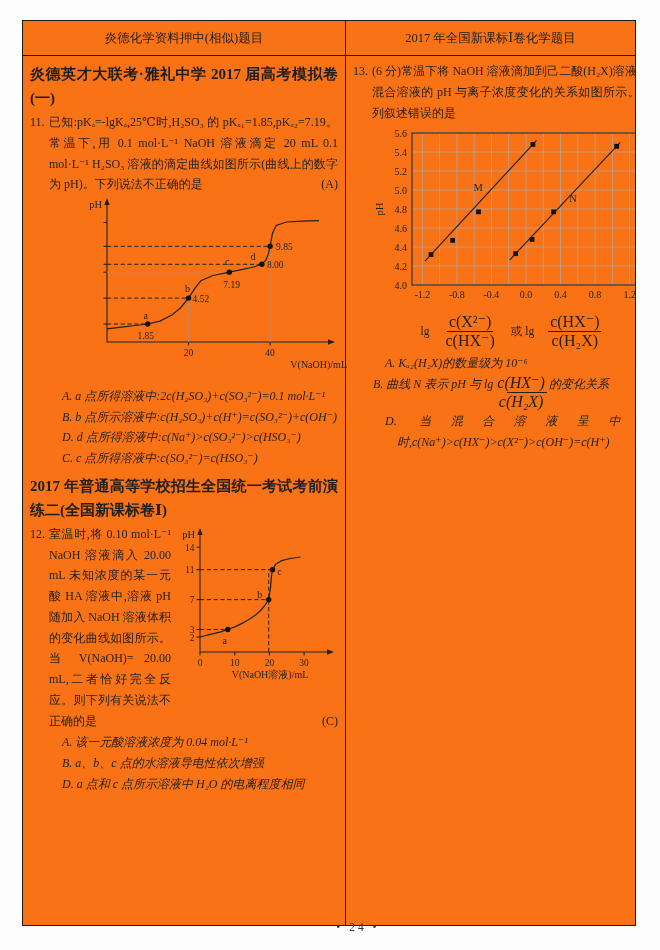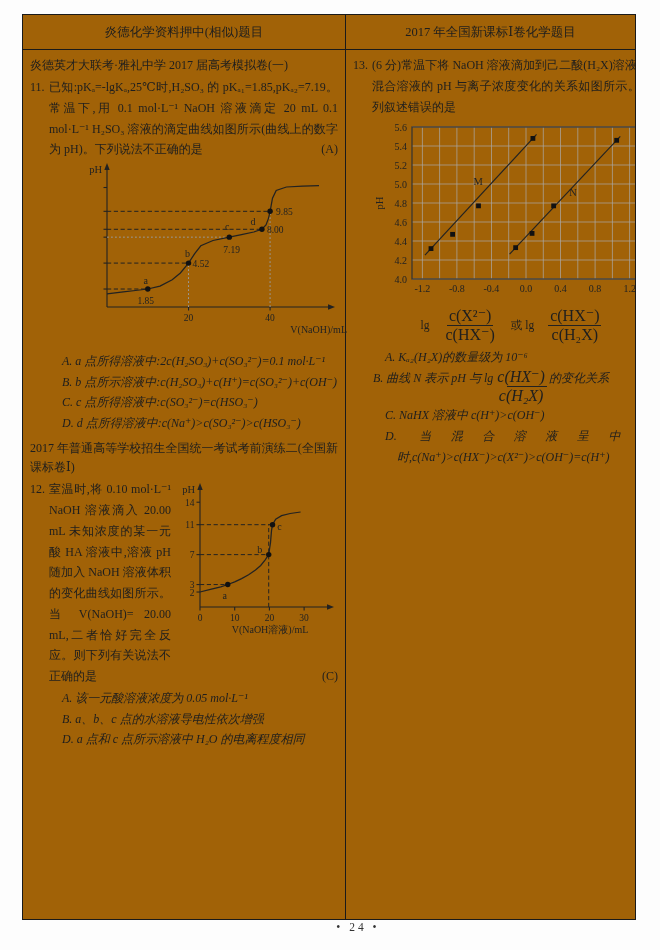--- a/index.html
+++ b/index.html
@@ -2,33 +2,33 @@
 <html><head>
 <meta charset="utf-8">
 <style>
   html,body{margin:0;padding:0;}
   body{
     width:660px;height:950px;position:relative;background:#fdfdfd;
     font-family:"Liberation Serif","DejaVu Serif",serif;
     color:#1e1e1e;font-size:12px;
   }
   .sheet{
-    position:absolute;left:22px;top:14px;width:614px;height:906px;
-    border:1.6px solid #1a1a1a;background:#a16207;box-sizing:border-box;
+    position:absolute;left:22px;top:20px;width:614px;height:906px;
+    border:1.6px solid #1a1a1a;background:#f97316;box-sizing:border-box;
     display:flex;flex-direction:column;
   }
   .header-row{display:flex;height:34px;flex:0 0 auto;border-bottom:1.5px solid #1a1a1a;}
   .header-cell{display:flex;align-items:center;justify-content:center;font-size:12.5px;box-sizing:border-box;}
   .hl{width:323px;border-right:1.5px solid #1a1a1a;}
   .hr{flex:1;}
   .body-row{display:flex;flex:1;overflow:hidden;}
   .col{box-sizing:border-box;padding:5px 7px 0 7px;line-height:1.73;text-align:justify;}
   .col-left{width:323px;border-right:1.5px solid #1a1a1a;}
   .col-right{flex:1;}
-  .section-title{font-weight:normal;font-size:12px;margin:1px 0 2px 0;line-height:1.6;}
+  .section-title{font-weight:bold;font-size:15px;margin:1px 0 2px 0;line-height:1.6;}
   .question{position:relative;padding-left:19px;margin-bottom:5px;}
   .qnum{position:absolute;left:0;top:0;}
   .stem{margin:0;}
   .answer{float:right;}
   .options{clear:both;margin-top:1px;}
   .option{padding-left:12px;text-indent:-1px;margin-left:1px;font-style:italic;}
   .option.hang{padding-left:24px;text-indent:-12px;}
   .chart-wrap{margin:3px 0 3px 14px;}
   .chart-float{float:right;width:164px;margin:2px 0 2px 3px;}
   .q13-chart-wrap{margin:4px 0 2px 0;text-align:center;}
@@ -94,22 +94,22 @@
               <circle cx="198.9230769230769" cy="66.28571428571428" r="2.7" fill="#111"></circle>
               <text x="189.9230769230769" y="62.28571428571428" text-anchor="middle" font-size="10">d</text>
               <text x="203.9230769230769" y="70.28571428571428" text-anchor="start" font-size="9.5">8.00</text>
               <circle cx="207.0769230769231" cy="48.31428571428572" r="2.7" fill="#111"></circle>
               <text x="213.0769230769231" y="52.31428571428572" text-anchor="start" font-size="9.5">9.85</text>
             </svg>
         </div>
         <div class="options">
           <div class="option hang">A. a 点所得溶液中:2c(H₂SO₃)+c(SO₃²⁻)=0.1 mol·L⁻¹</div>
           <div class="option hang">B. b 点所示溶液中:c(H₂SO₃)+c(H⁺)=c(SO₃²⁻)+c(OH⁻)</div>
+          <div class="option hang">D. d 点所得溶液中:c(Na⁺)&gt;c(SO₃²⁻)&gt;c(HSO₃⁻)</div>
           <div class="option hang">C. c 点所得溶液中:c(SO₃²⁻)=c(HSO₃⁻)</div>
-          <div class="option hang">D. d 点所得溶液中:c(Na⁺)&gt;c(SO₃²⁻)&gt;c(HSO₃⁻)</div>
         </div>
       </div>
 
       <div class="section-title">2017 年普通高等学校招生全国统一考试考前演练二(全国新课标卷Ⅰ)</div>
 
       <div class="question">
         <span class="qnum">12.</span>
         <div>
           <div class="chart-float">
             <svg id="q12-chart" width="164" height="158">
@@ -146,21 +146,21 @@
                 <text x="50.76470588235294" y="117.54838709677419" text-anchor="middle" font-size="10">a</text>
                 <circle cx="94.71764705882353" cy="73.61290322580645" r="2.7" fill="#111"></circle>
                 <text x="85.71764705882353" y="71.61290322580645" text-anchor="middle" font-size="10">b</text>
                 <circle cx="98.53529411764706" cy="43.67741935483871" r="2.7" fill="#111"></circle>
                 <text x="105.53529411764706" y="48.67741935483871" text-anchor="middle" font-size="10">c</text>
               </svg>
           </div>
           <p class="stem"><span>室温时,将 0.10 mol·L⁻¹ NaOH 溶液滴入 20.00 mL 未知浓度的某一元酸 HA 溶液中,溶液 pH 随加入 NaOH 溶液体积的变化曲线如图所示。当 V(NaOH)= 20.00 mL,二者恰好完全反应。则下列有关说法不正确的是</span><span class="answer">(C)</span></p>
         </div>
         <div class="options">
-          <div class="option hang">A. 该一元酸溶液浓度为 0.05 mol·L⁻¹</div>
+          <div class="option hang">A. 该一元酸溶液浓度为 0.04 mol·L⁻¹</div>
           <div class="option hang">B. a、b、c 点的水溶液导电性依次增强</div>
           <div class="option hang">D. a 点和 c 点所示溶液中 H₂O 的电离程度相同</div>
         </div>
       </div>
     </div>
 
     <div class="col col-right">
       <div class="question">
         <span class="qnum">13.</span>
         <p class="stem"><span>(6 分)常温下将 NaOH 溶液滴加到己二酸(H₂X)溶液中,混合溶液的 pH 与离子浓度变化的关系如图所示。下列叙述错误的是</span></p>
@@ -237,21 +237,20 @@
           <div class="option hang">
             <span class="opt-frac-row">
                 <span>B. 曲线 N 表示 pH 与 lg</span>
                 <span class="frac">
                   <span class="num">c(HX⁻)</span>
                   <span class="den">c(H₂X)</span>
                 </span>
                 <span>的变化关系</span>
               </span>
           </div>
-          <div class="option hang">C. NaHX 溶液中 c(H⁺)&gt;c(OH⁻)</div>
           <div class="option hang">D. 当混合溶液呈中性时,c(Na⁺)&gt;c(HX⁻)&gt;c(X²⁻)&gt;c(OH⁻)=c(H⁺)</div>
         </div>
       </div>
     </div>
 
   </div>
 </div>
 
 <div class="page-footer">• 24 •</div>
 

